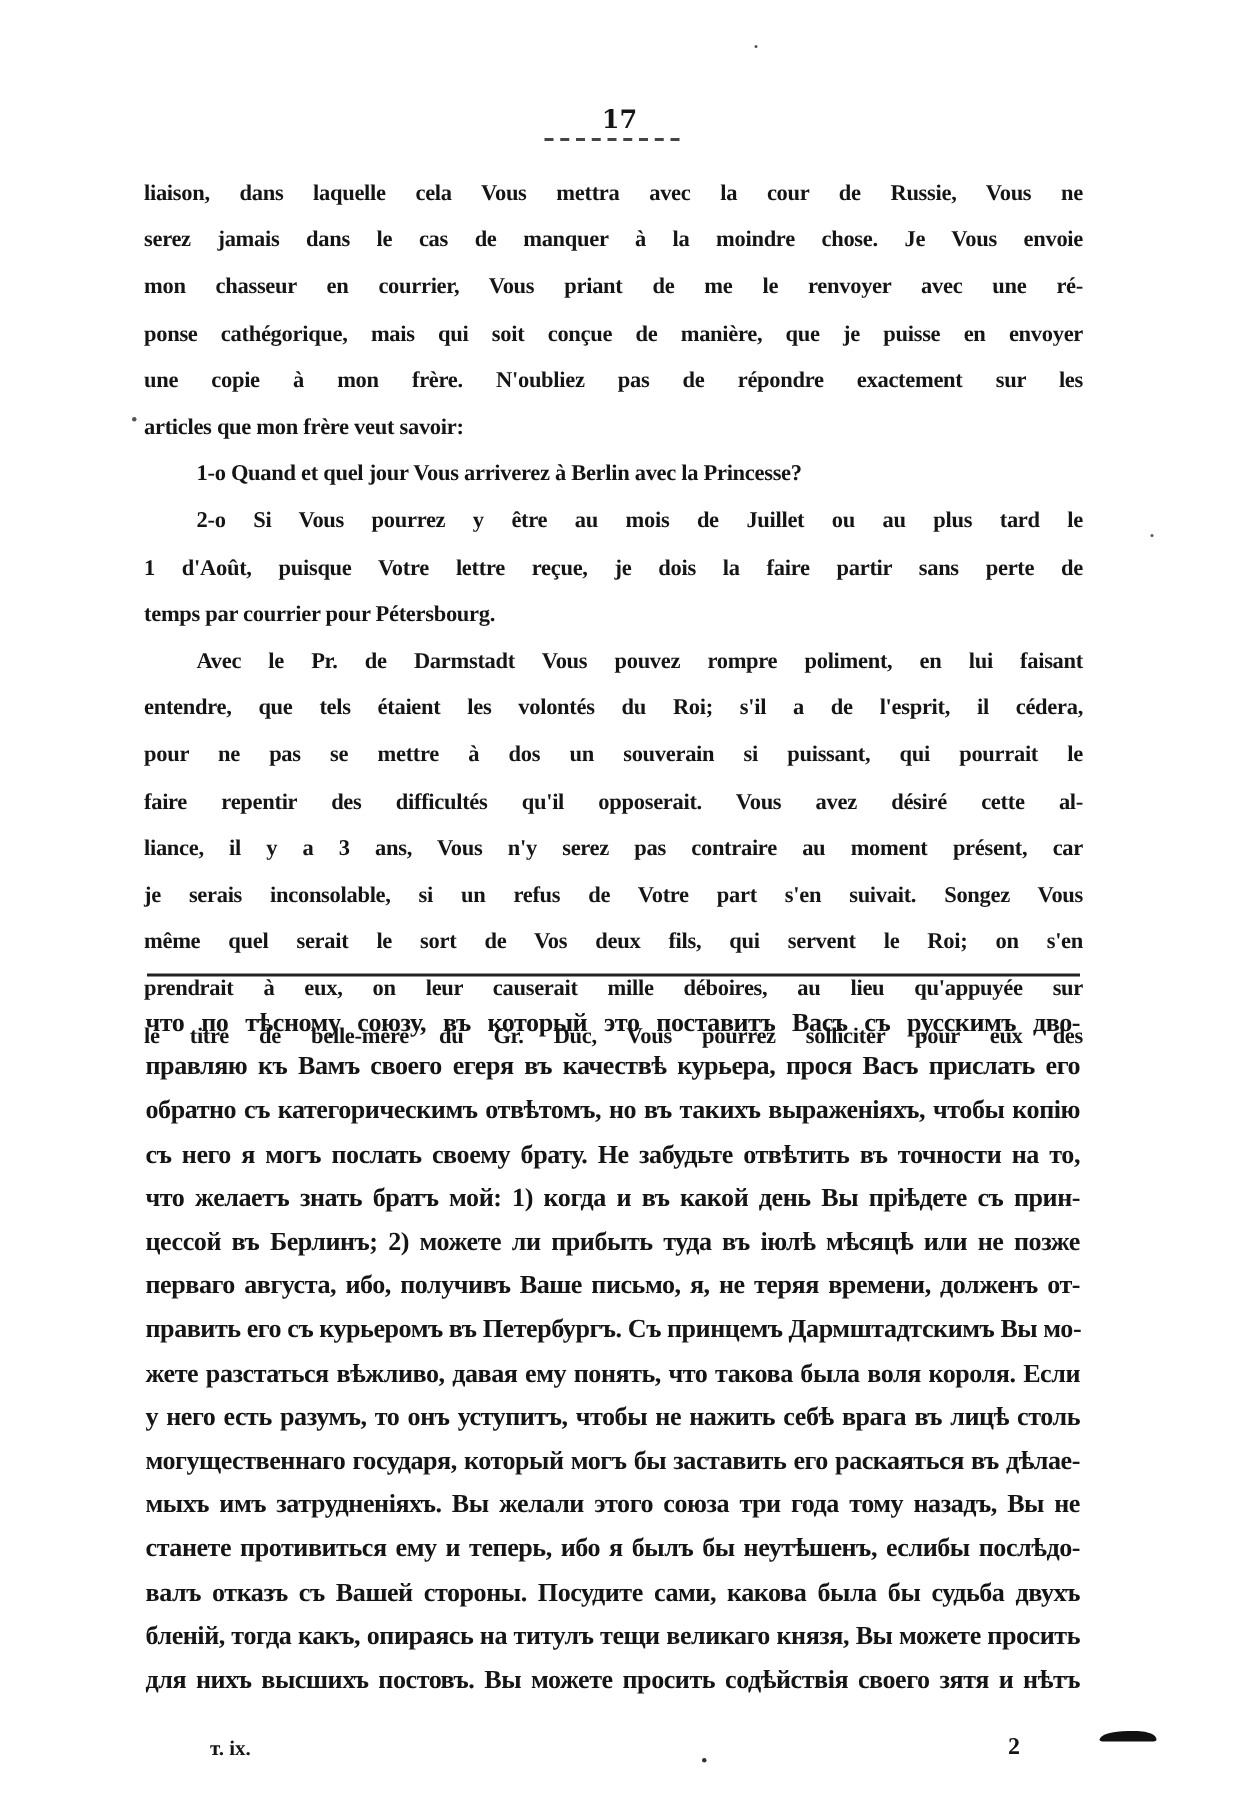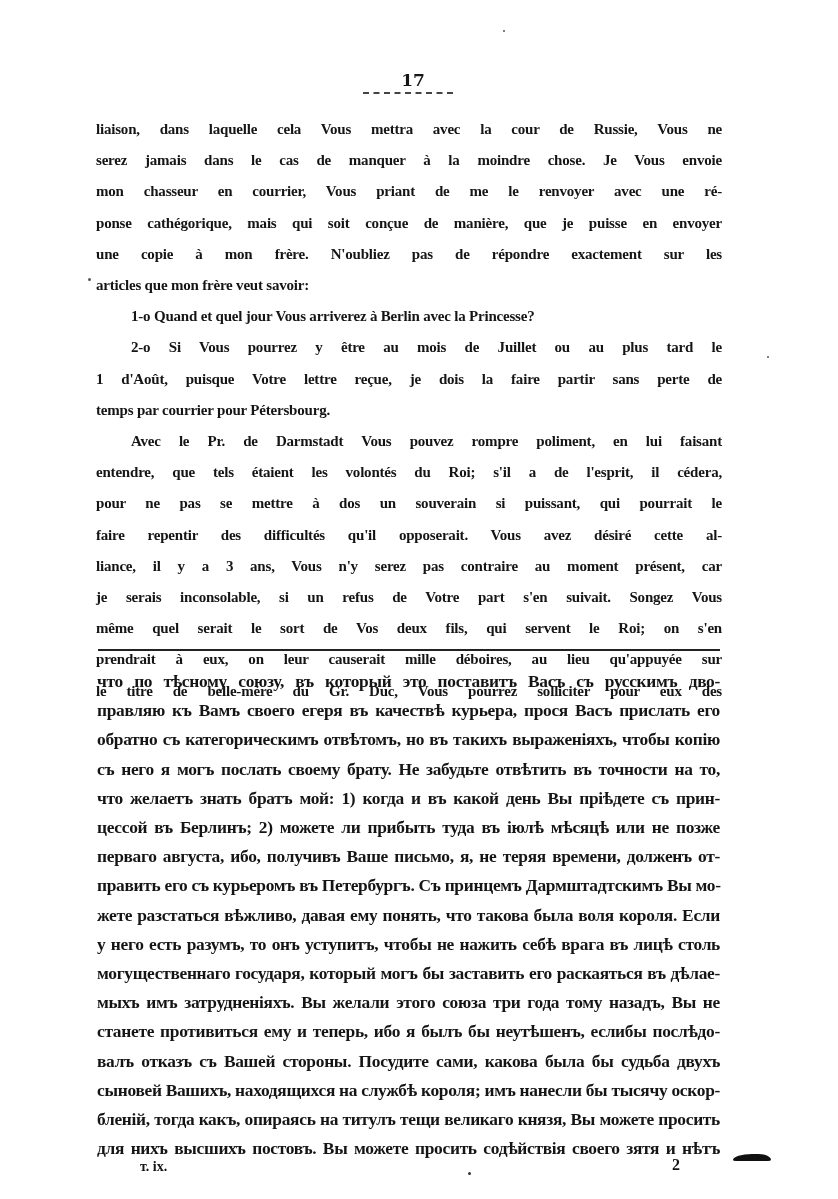--- a/index.html
+++ b/index.html
@@ -87,21 +87,20 @@
     <span class="line">что желаетъ знать братъ мой: 1) когда и въ какой день Вы пріѣдете съ прин-</span>
     <span class="line">цессой въ Берлинъ; 2) можете ли прибыть туда въ іюлѣ мѣсяцѣ или не позже</span>
     <span class="line">перваго августа, ибо, получивъ Ваше письмо, я, не теряя времени, долженъ от-</span>
     <span class="line">править его съ курьеромъ въ Петербургъ. Съ принцемъ Дармштадтскимъ Вы мо-</span>
     <span class="line">жете разстаться вѣжливо, давая ему понять, что такова была воля короля. Если</span>
     <span class="line">у него есть разумъ, то онъ уступитъ, чтобы не нажить себѣ врага въ лицѣ столь</span>
     <span class="line">могущественнаго государя, который могъ бы заставить его раскаяться въ дѣлае-</span>
     <span class="line">мыхъ имъ затрудненіяхъ. Вы желали этого союза три года тому назадъ, Вы не</span>
     <span class="line">станете противиться ему и теперь, ибо я былъ бы неутѣшенъ, еслибы послѣдо-</span>
     <span class="line">валъ отказъ съ Вашей стороны. Посудите сами, какова была бы судьба двухъ</span>
-    <span class="line">сыновей Вашихъ, находящихся на службѣ короля; имъ нанесли бы тысячу оскор-</span>
     <span class="line">бленій, тогда какъ, опираясь на титулъ тещи великаго князя, Вы можете просить</span>
     <span class="line">для нихъ высшихъ постовъ. Вы можете просить содѣйствія своего зятя и нѣтъ</span>
   </div>
 
   <div class="footer-vol">т. ix.</div>
   <div class="footer-dot"></div>
   <div class="footer-sig">2</div>
   <div class="edge-mark"></div>
 
   <div class="stray-mark" style="left:88px; top:258px;"></div>

